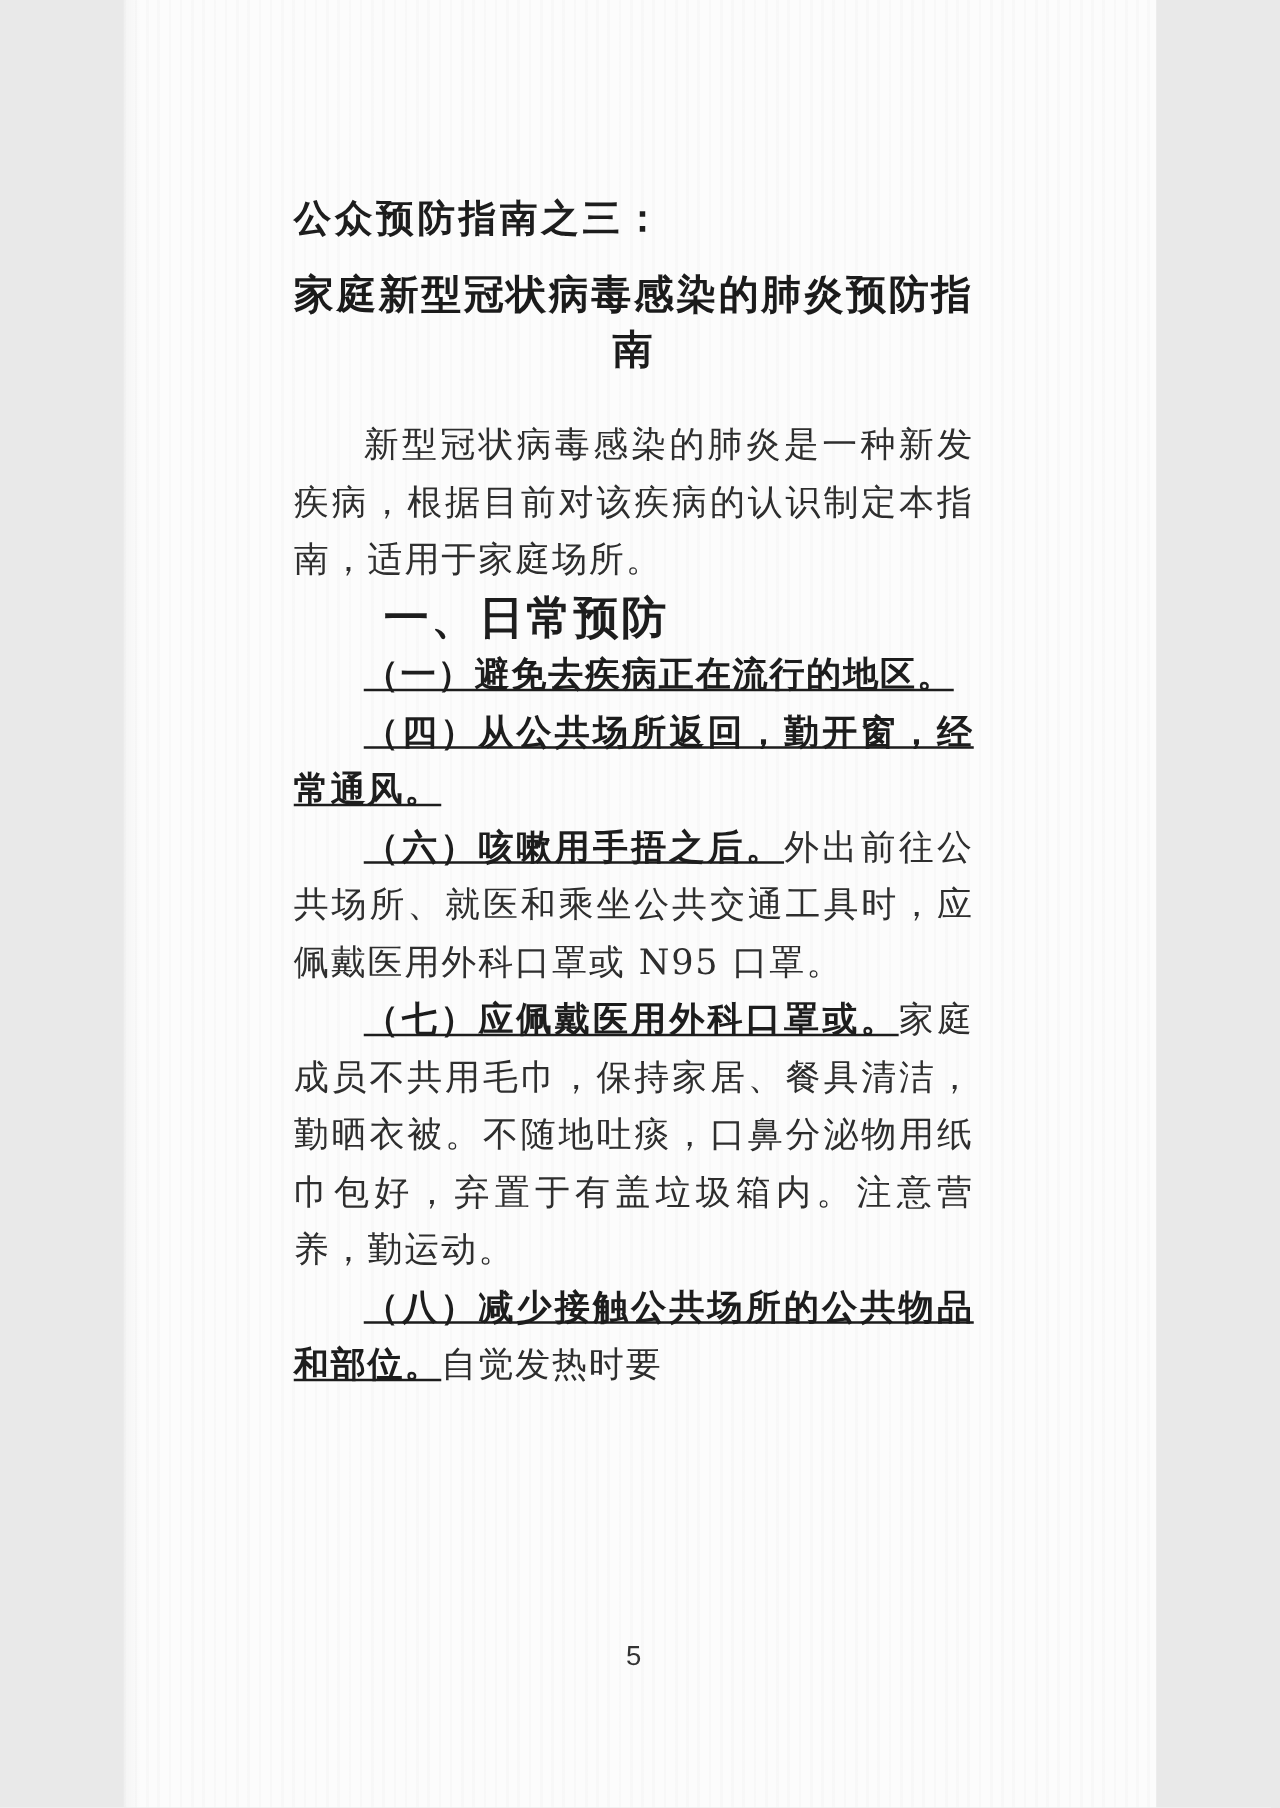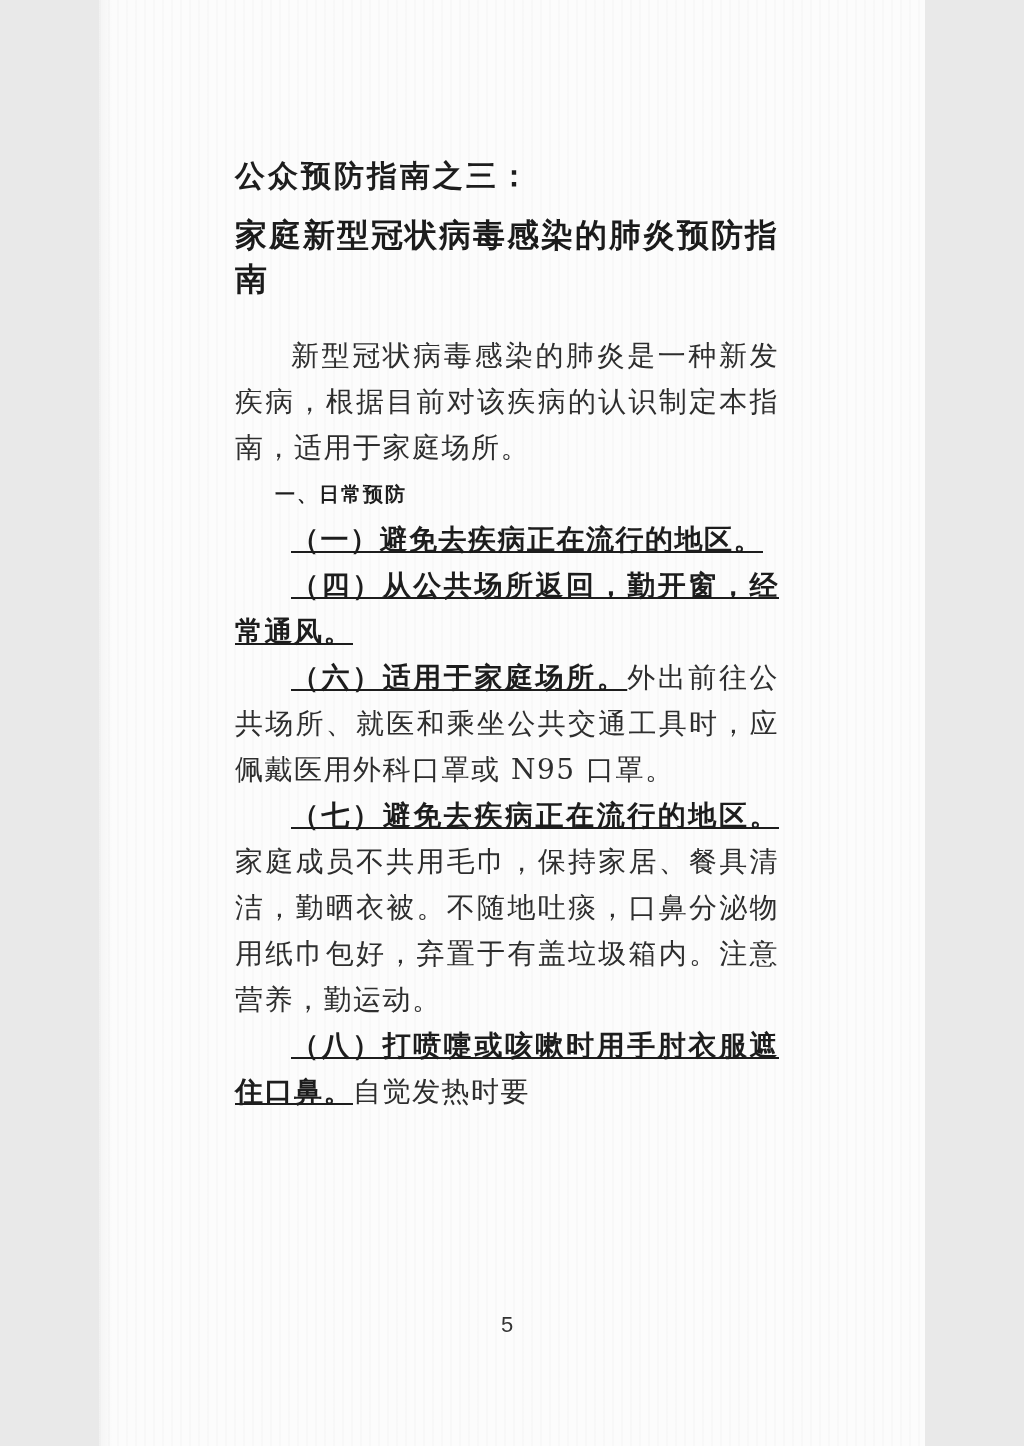--- a/index.html
+++ b/index.html
@@ -33,37 +33,37 @@
     font-weight: 700;
     letter-spacing: 3px;
     color: #1d1d1d;
     margin: 0;
   }
   .doc-title {
     font-size: 32px;
     line-height: 44px;
     font-weight: 700;
     letter-spacing: 2px;
-    text-align: left;
+    text-align: center;
     color: #1b1b1b;
     margin: 16px 0 0 0;
   }
   p.body-par {
     font-size: 28px;
     line-height: 46px;
     letter-spacing: 1.5px;
     margin: 0;
     text-align: justify;
     text-indent: 2em;
   }
   p.first-par {
     margin-top: 32px;
   }
   .section-heading {
-    font-size: 20px;
+    font-size: 36px;
     line-height: 46px;
     letter-spacing: 2px;
     font-weight: 700;
     color: #1d1d1d;
     margin: 0;
     text-indent: 2em;
   }
   .lead {
     font-weight: 700;
     color: #1d1d1d;
@@ -98,22 +98,22 @@
 
     <p class="section-heading">一、日常预防</p>
 
     <p class="body-par"><span class="lead">（一）避免去疾病正在流行的地区。</span><span class="rest"></span></p>
 
 
 
     <p class="body-par"><span class="lead">（四）从公共场所返回，勤开窗，经常通风。</span><span class="rest"></span></p>
 
 
-    <p class="body-par"><span class="lead">（六）适用于家庭场所。</span><span class="rest">外出前往公共场所、就医和乘坐公共交通工具时，应佩戴医用外科口罩或 N95 口罩。</span></p>
+    <p class="body-par"><span class="lead">（六）咳嗽用手捂之后。</span><span class="rest">外出前往公共场所、就医和乘坐公共交通工具时，应佩戴医用外科口罩或 N95 口罩。</span></p>
 
-    <p class="body-par"><span class="lead">（七）避免去疾病正在流行的地区。</span><span class="rest">家庭成员不共用毛巾，保持家居、餐具清洁，勤晒衣被。不随地吐痰，口鼻分泌物用纸巾包好，弃置于有盖垃圾箱内。注意营养，勤运动。</span></p>
+    <p class="body-par"><span class="lead">（七）应佩戴医用外科口罩或。</span><span class="rest">家庭成员不共用毛巾，保持家居、餐具清洁，勤晒衣被。不随地吐痰，口鼻分泌物用纸巾包好，弃置于有盖垃圾箱内。注意营养，勤运动。</span></p>
 
-    <p class="body-par"><span class="lead">（八）打喷嚏或咳嗽时用手肘衣服遮住口鼻。</span><span class="rest">自觉发热时要</span></p>
+    <p class="body-par"><span class="lead">（八）减少接触公共场所的公共物品和部位。</span><span class="rest">自觉发热时要</span></p>
 
   </div>
 
   <div class="page-number">5</div>
 </div>
 
 </body></html>

